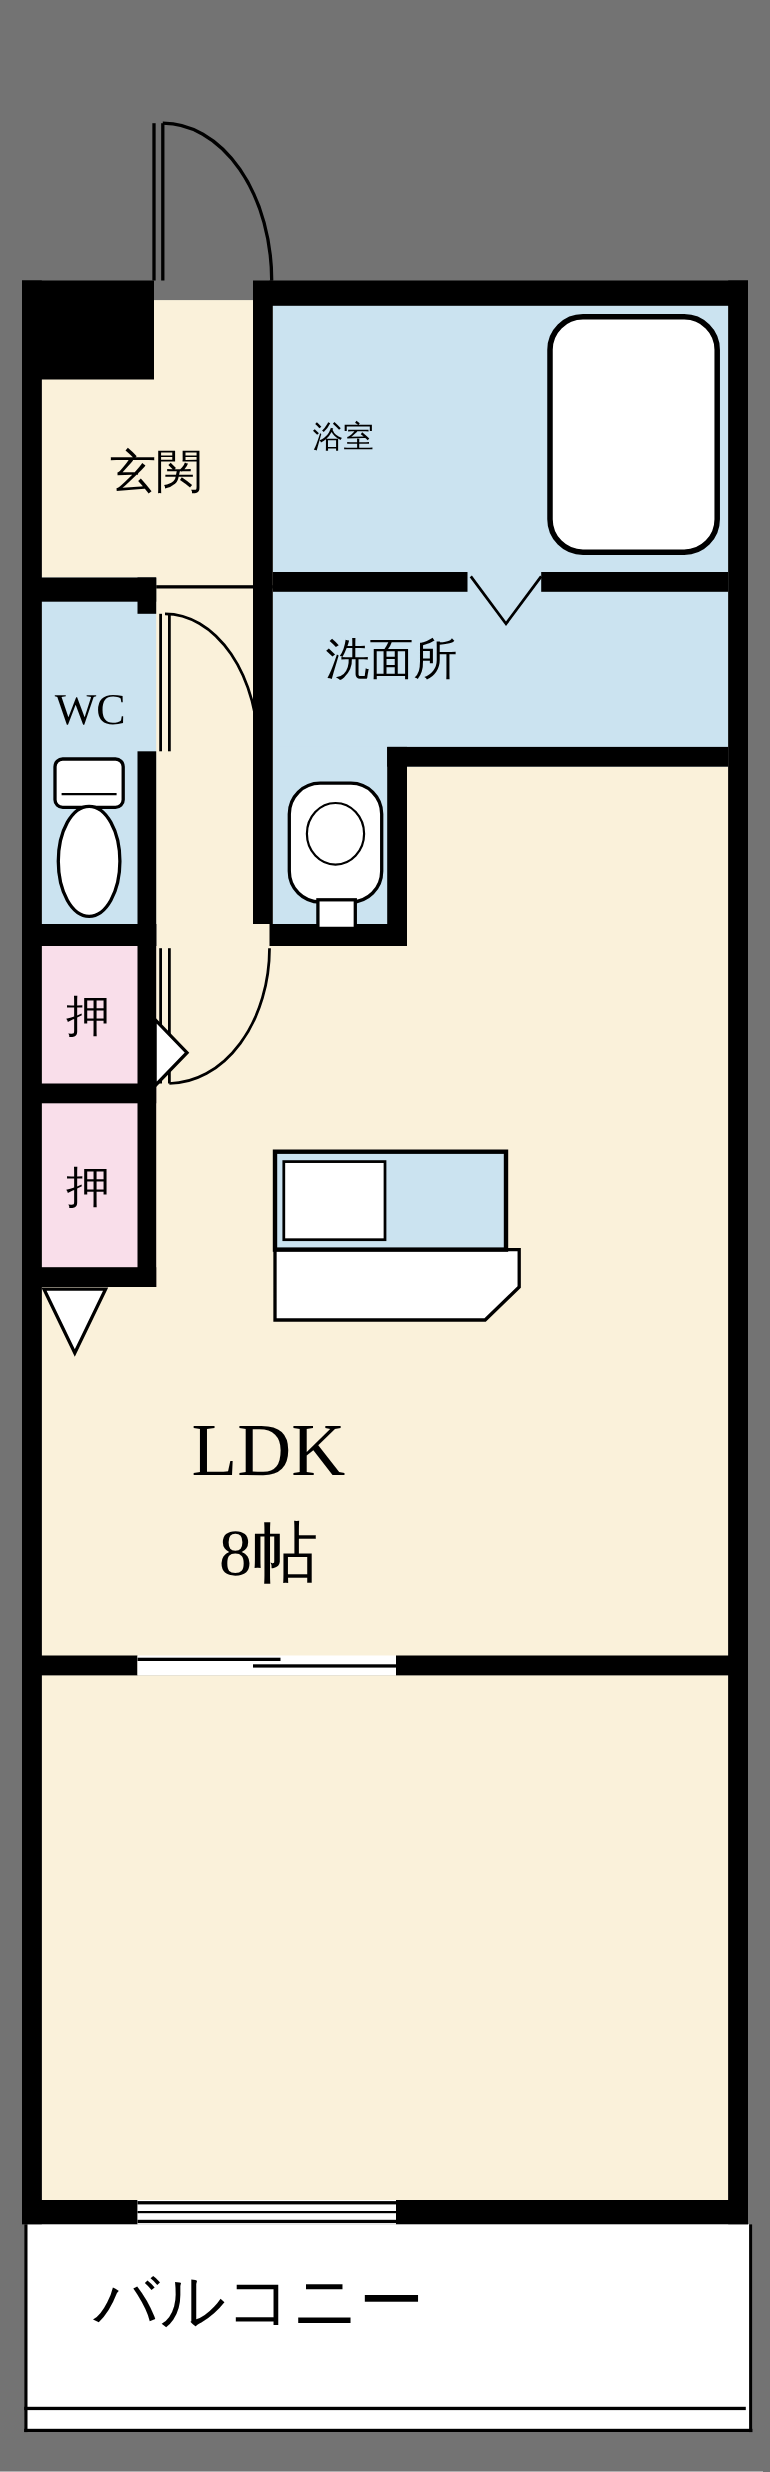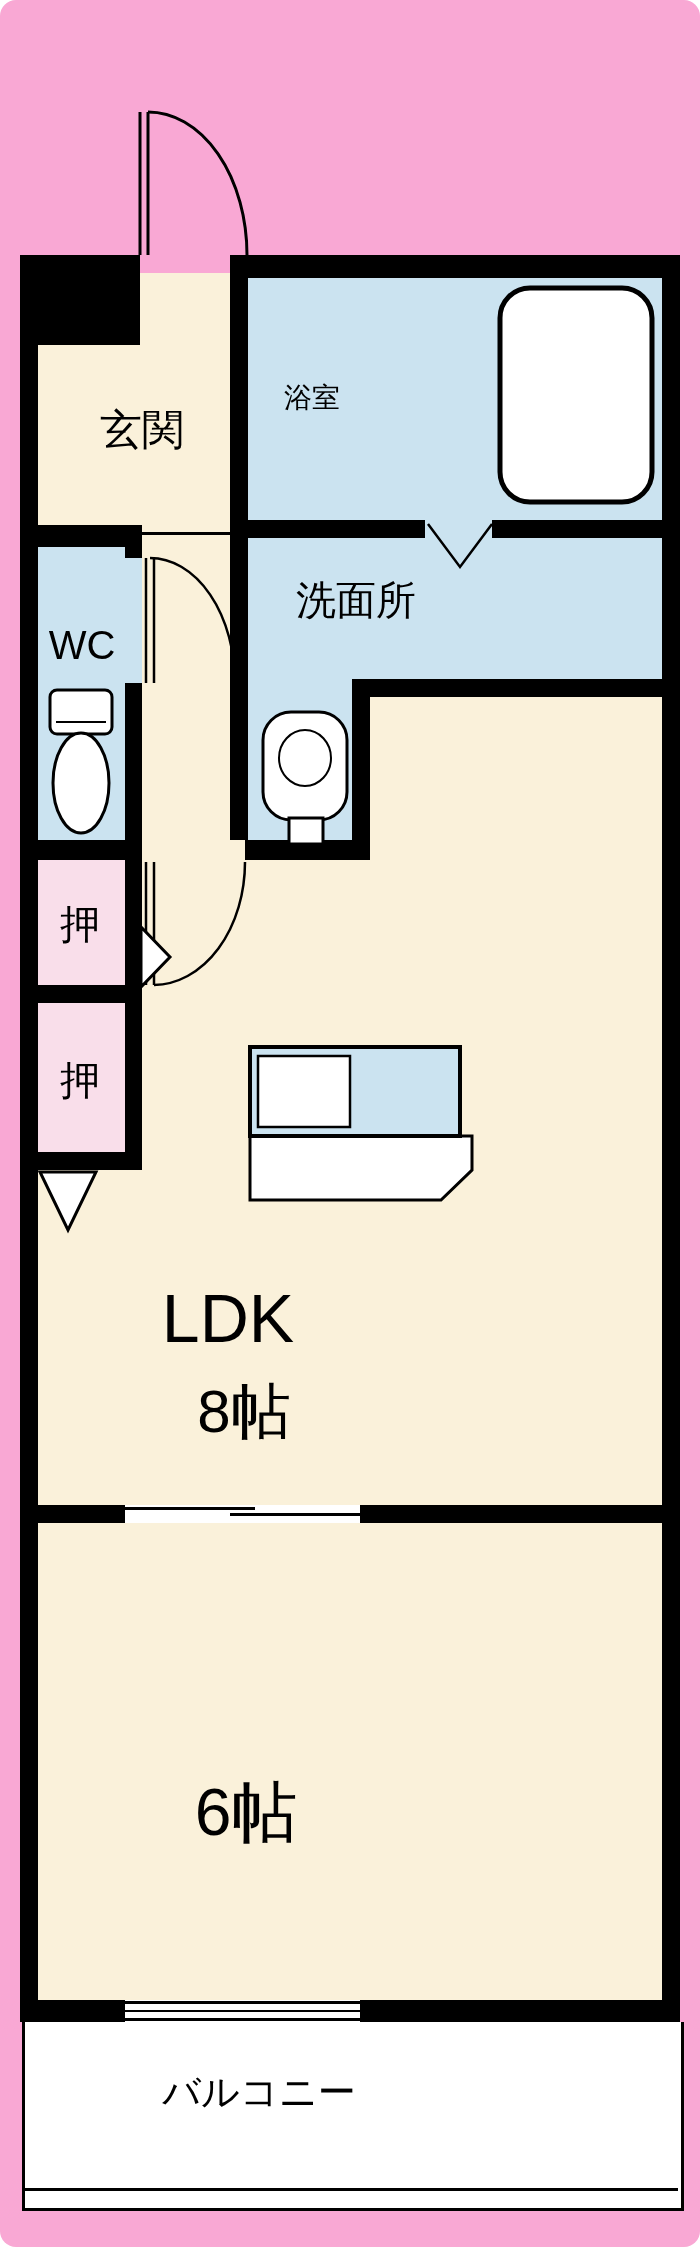--- a/index.html
+++ b/index.html
@@ -1,18 +1,18 @@
 <!DOCTYPE html>
 <html style="--floor-cream: #FAF1DA; --water-blue: #CBE3F0; --closet-pink: #F9DEEA; --wall-black: #000000; --fixture-white: #FFFFFF;"><head>
 <meta charset="utf-8">
 <style>
   html,body { margin:0; padding:0; background:#ffffff; }
   .plan {
-    position:relative; width:700px; height:2247px; background:#f9a8d4;
-    font-family:Liberation Sans, sans-serif; overflow:hidden;border-radius:16px;
+    position:relative; width:700px; height:2247px; background:#737373;
+    font-family:Liberation Serif, serif; overflow:hidden;
   }
   .room, .wall, .line, .label, .gap { position:absolute; }
   .wall { background: var(--wall-black, #000); }
   .line { background: var(--wall-black, #000); }
   .room-cream { background: var(--floor-cream, #FAF1DA); }
   .room-blue  { background: var(--water-blue, #CBE3F0); }
   .room-pink  { background: var(--closet-pink, #F9DEEA); }
   .gap { background:#ffffff; }
   .label {
     transform: translate(-50%,-50%);
@@ -120,17 +120,16 @@
       <rect x="258" y="1056" width="92" height="71" fill="#fff" stroke="#000" stroke-width="2.5"></rect>
     </g>
   </svg>
 
   <div class="label" style="left:142px; top:430px; font-size:42px;">玄関</div>
   <div class="label" style="left:312px; top:398px; font-size:28px;">浴室</div>
   <div class="label" style="left:356px; top:600px; font-size:40px;">洗面所</div>
   <div class="label" style="left:82px; top:645px; font-size:40px;">WC</div>
   <div class="label" style="left:80px; top:924px; font-size:40px;">押</div>
   <div class="label" style="left:80px; top:1080px; font-size:40px;">押</div>
-  <div class="label" style="left:228px; top:1318px; font-size:68px;">LDK</div>
+  <div class="label" style="left:244px; top:1318px; font-size:68px;">LDK</div>
   <div class="label" style="left:244px; top:1412px; font-size:60px;">8帖</div>
-  <div class="label" style="left:246px; top:1812px; font-size:66px;">6帖</div>
-  <div class="label" style="left:259px; top:2092px; font-size:38px;">バルコニー</div>
+  <div class="label" style="left:235px; top:2092px; font-size:59px;">バルコニー</div>
 </div>
 
 </body></html>

